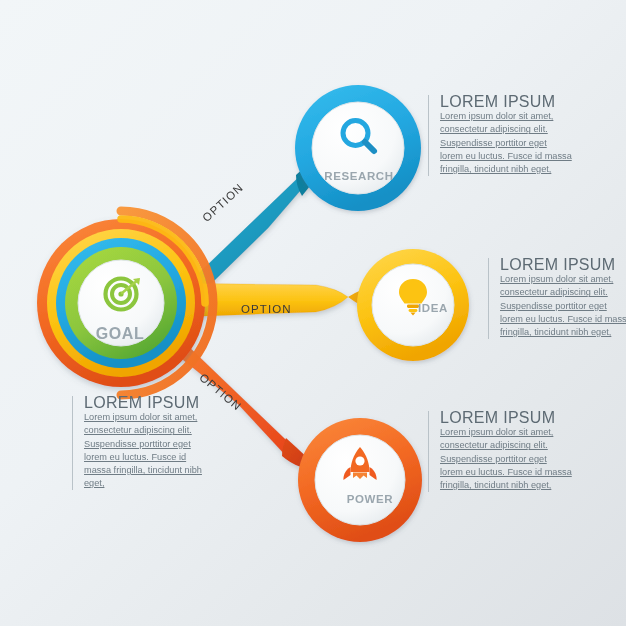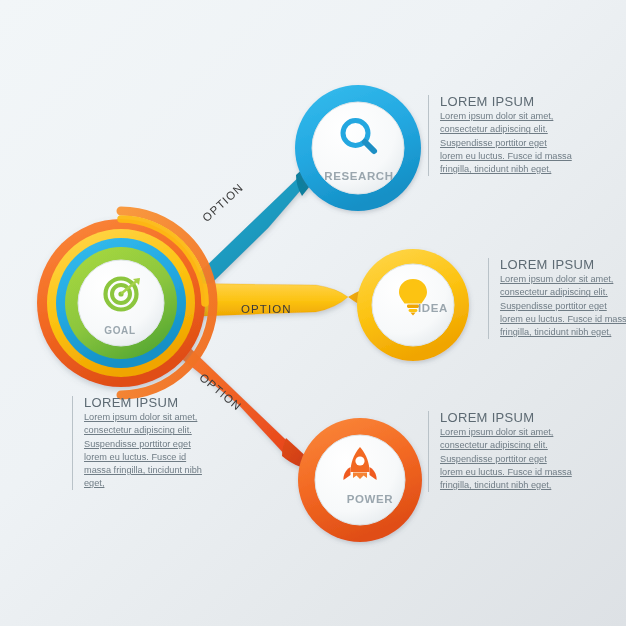--- a/index.html
+++ b/index.html
@@ -15,21 +15,21 @@
 
   
   .txtblock{
     position:absolute;
     width:132px;
     color:#6f7c85;
     font-size:9.2px;
     line-height:13.2px;
   }
   .txtblock .ttl{
-    font-size:13px;
+    font-size:16px;
     letter-spacing:.3px;
     color:#5d6a73;
     margin-bottom:2px;
     display:block;
   }
   .txtblock .body{display:block;text-decoration:underline;}
   .txtblock.left-rule{border-left:1px solid #b9c2c8;padding-left:11px;}
   .txtblock.right-rule{border-right:1px solid #b9c2c8;padding-right:11px;text-align:right;}
 
   #tb-research{left:428px;top:95px;}
@@ -42,21 +42,21 @@
     position:absolute;
     font-weight:bold;
     color:#9aa6ae;
     letter-spacing:.6px;
     text-align:center;
     font-size:11.5px;
   }
   #lbl-research{left:318px;top:170px;width:82px;}
   #lbl-idea{left:398px;top:302px;width:70px;}
   #lbl-power{left:332px;top:493px;width:76px;}
-  #lbl-goal{left:78px;top:325px;width:84px;font-size:10px;}
+  #lbl-goal{left:78px;top:325px;width:84px;font-size:16px;}
 
   
   .ribbonlabel{
     position:absolute;
     font-size:11.5px;
     letter-spacing:1.1px;
     color:#3a3a3a;
     font-weight:normal;
     white-space:nowrap;
   }

